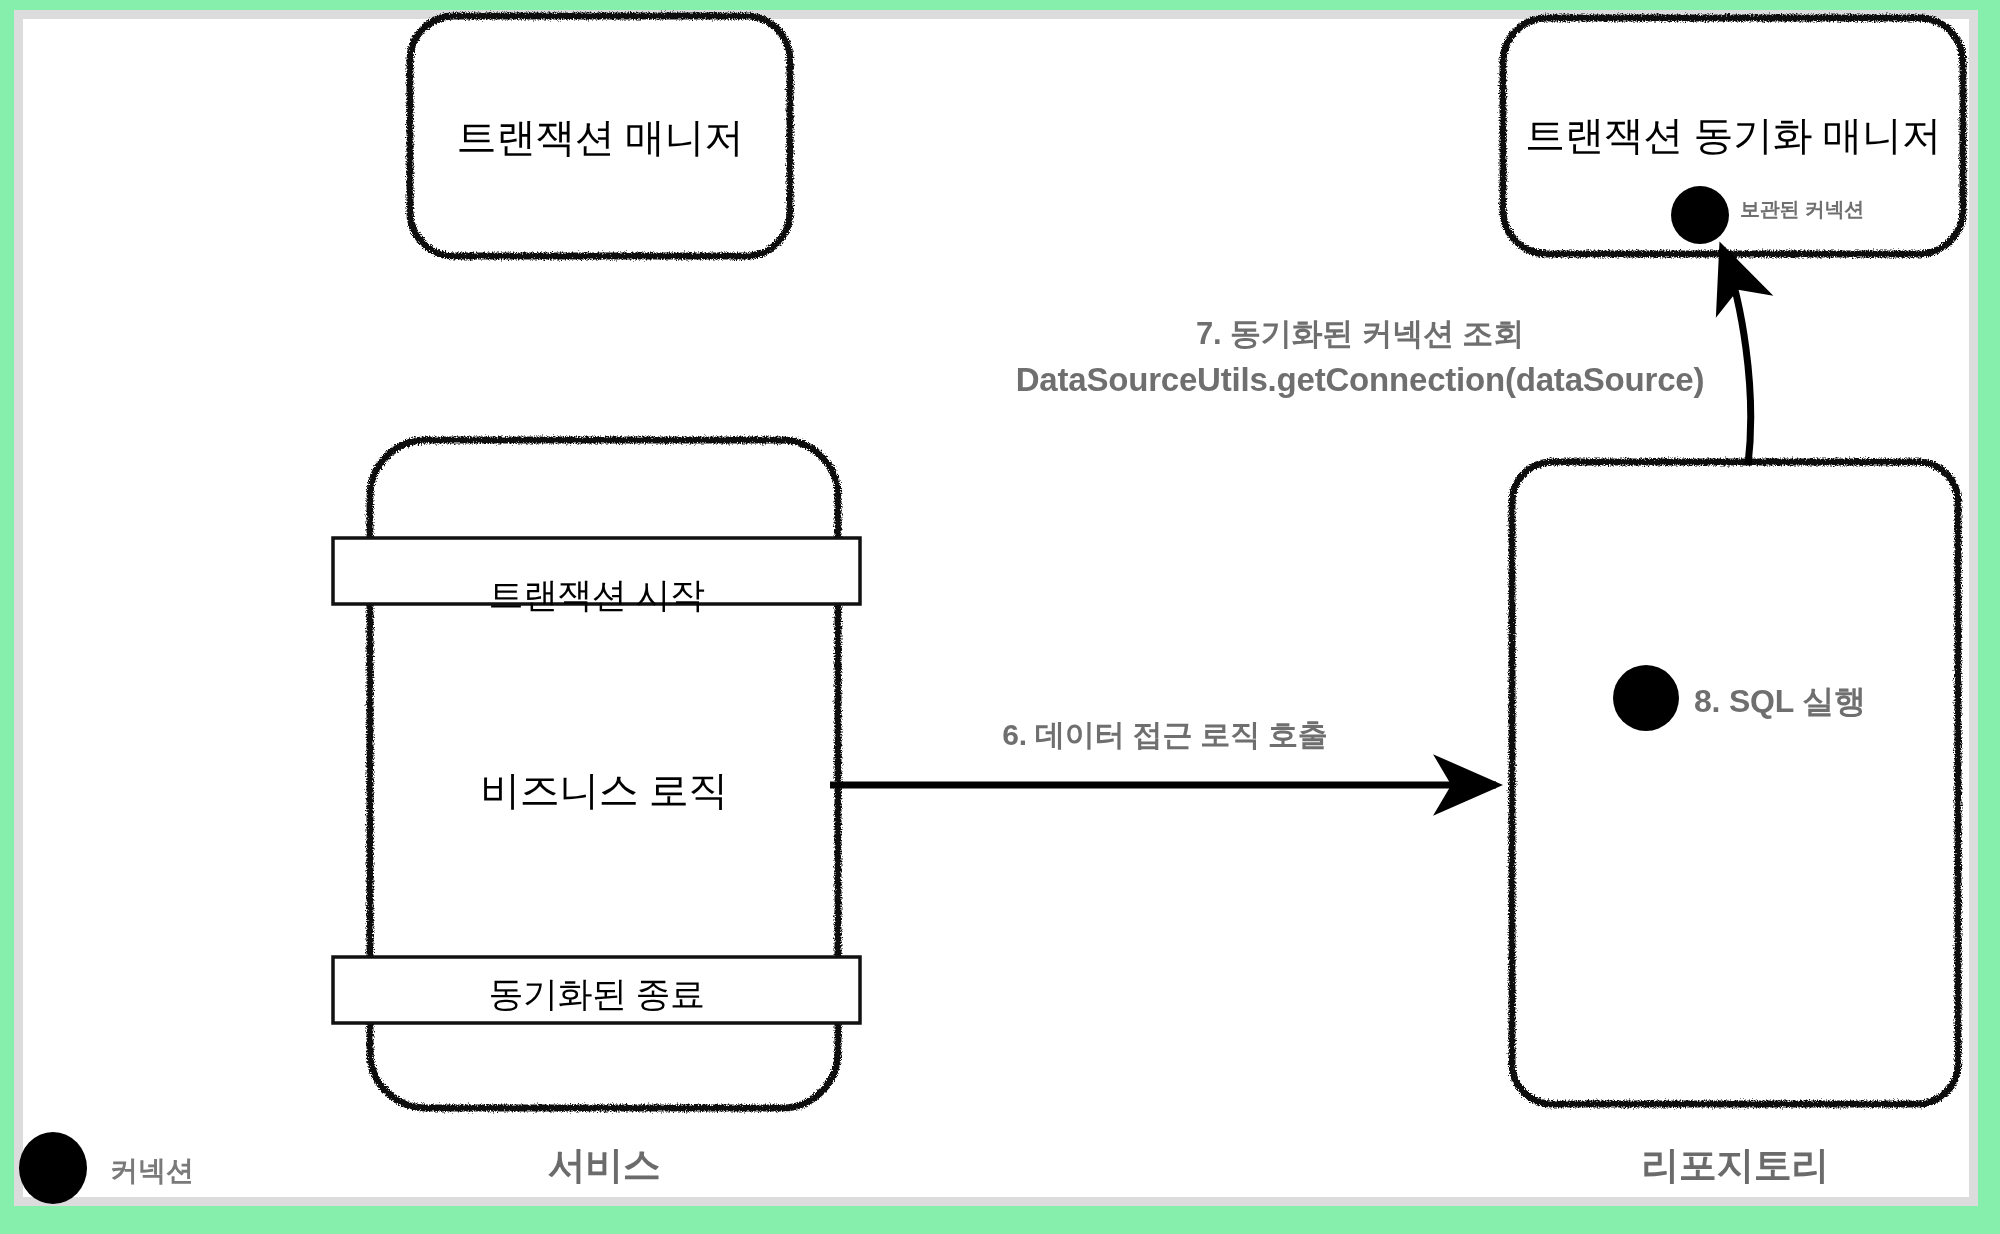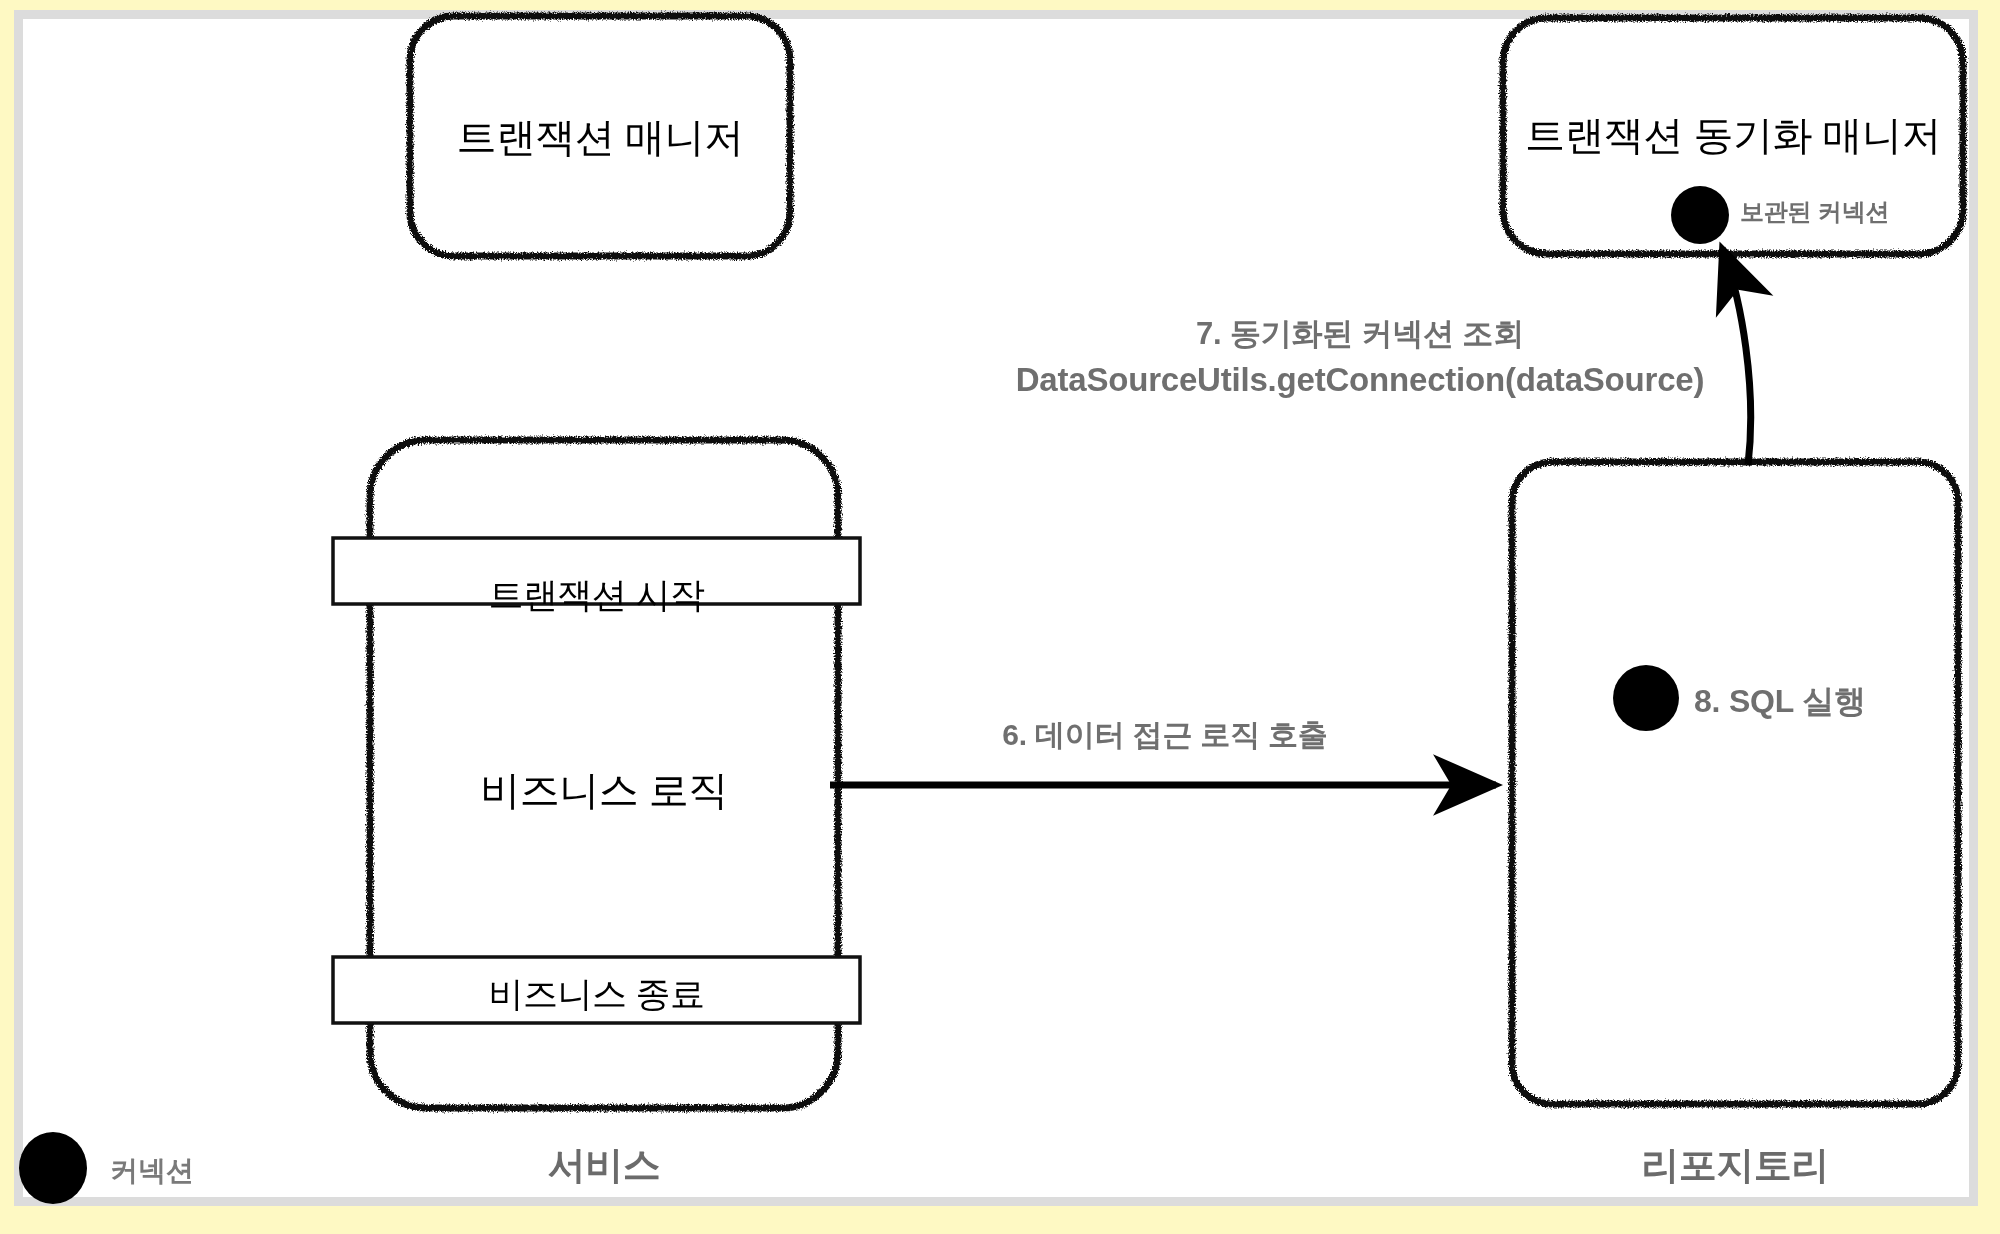--- a/index.html
+++ b/index.html
@@ -7,21 +7,21 @@
     padding: 0;
     background: #ffffff;
   }
   body {
     font-family: "Liberation Sans", "DejaVu Sans", sans-serif;
   }
   #canvas {
     position: relative;
     width: 2000px;
     height: 1234px;
-    background: #fef9c3;
+    background: #86efac;
     overflow: hidden;
   }
   .outer-frame {
     position: absolute;
     left: 14px;
     top: 10px;
     width: 1964px;
     height: 1196px;
     border: 9px solid #dcdcdc;
     box-sizing: border-box;
@@ -132,27 +132,27 @@
 
     <circle cx="1646" cy="698" r="33" fill="#000000"></circle>
 
     <ellipse cx="53" cy="1168" rx="34" ry="36" fill="#000000"></ellipse>
   </svg>
 
   <div class="node-label" style="left:410px; top:110px; width:380px; font-size:40px;">트랜잭션 매니저</div>
 
   <div class="node-label" style="left:1503px; top:108px; width:460px; font-size:40px;">트랜잭션 동기화 매니저</div>
 
-  <div class="edge-label" style="left:1740px; top:196px; font-size:24px;">보관된 커넥션</div>
+  <div class="edge-label" style="left:1740px; top:196px; font-size:20px;">보관된 커넥션</div>
 
   <div class="bar-label" style="left:333px; top:552px; width:527px;margin-top:20px;">트랜잭션 시작</div>
 
   <div class="node-label" style="left:370px; top:763px; width:468px; font-size:40px;">비즈니스 로직</div>
 
-  <div class="bar-label" style="left:333px; top:971px; width:527px;">비즈니스 종료</div>
+  <div class="bar-label" style="left:333px; top:971px; width:527px;">동기화된 종료</div>
 
   <div class="edge-label" style="left:830px; top:715px; width:670px; font-size:30px;">6. 데이터 접근 로직 호출</div>
 
   <div style="position:absolute; left:960px; top:300px; width:800px; text-align:center;">
     <div class="edge-label" style="position:static; font-size:31px;margin-top:13px;">7. 동기화된 커넥션 조회</div>
     <div class="edge-label" style="position:static; font-size:33px; margin-top:6px;">DataSourceUtils.getConnection(dataSource)</div>
   </div>
 
   <div class="edge-label" style="left:1694px; top:680px; font-size:32px;">8. SQL 실행</div>
 

